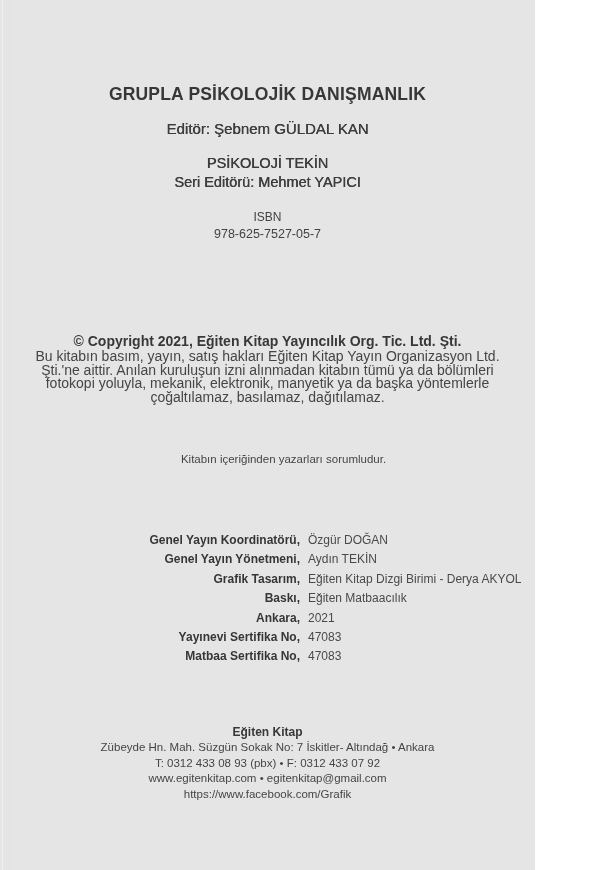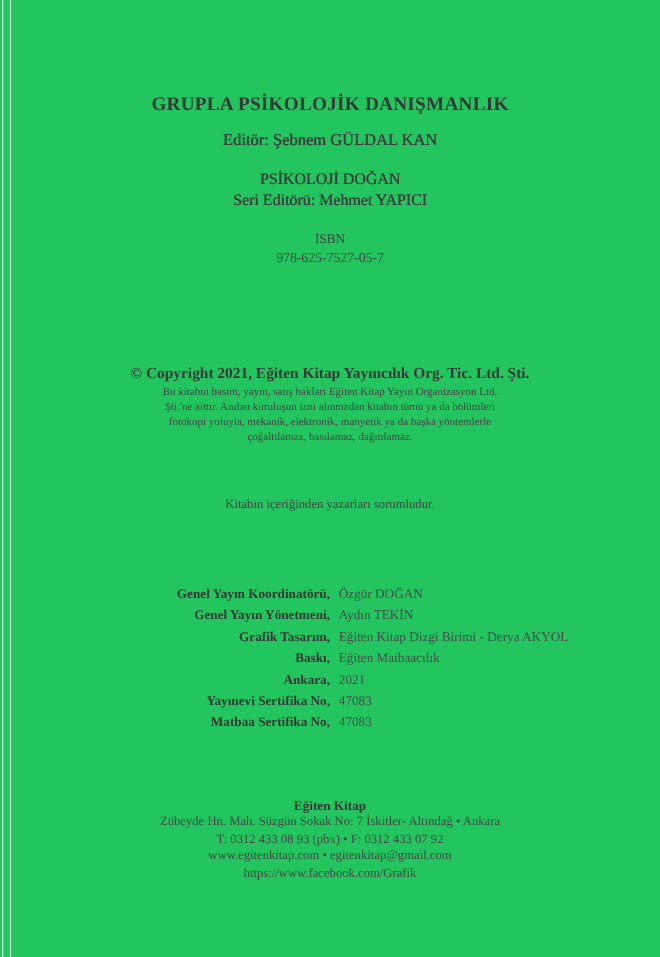--- a/index.html
+++ b/index.html
@@ -1,22 +1,22 @@
 <!DOCTYPE html>
 <html><head>
 <meta charset="utf-8">
 <style>
   html, body { margin: 0; padding: 0; background: #ffffff; }
   .page {
     position: relative;
-    width: 600px;
+    width: 535px;
     height: 870px;
-    background: #22c55e;
+    background: #e5e5e5;
     overflow: hidden;
-    font-family: Liberation Serif, serif;
+    font-family: Liberation Sans, sans-serif;
     color: #3c3c3c;
   }
   .block { position: absolute; left: 0; width: 100%; text-align: center; }
 
   
   .edge-line { position: absolute; top: 0; bottom: 0; width: 1px; }
   .edge-far-left { left: 2px; background: #f0f0f0; }
   .edge-left { left: 9px; background: #e2e2e2; }
 
   .semibold { text-shadow: 0.35px 0 0 currentColor; }
@@ -30,23 +30,23 @@
   }
   .book-editor { top: 120px; font-size: 15px; color: #3d3d3d; }
 
   .series-name   { top: 155px; font-size: 14.5px; color: #3d3d3d; }
   .series-editor { top: 174px; font-size: 14.5px; color: #3d3d3d; }
 
   .isbn-label  { top: 210px; font-size: 12px;   color: #424242; }
   .isbn-number { top: 227px; font-size: 12.5px; color: #424242; }
 
   .copyright-heading { top: 333px; font-size: 14px; font-weight: 700; color: #383838; }
-  .copyright-body    { top: 350px; font-size: 10px; line-height: 13.6px; color: #454545; }
+  .copyright-body    { top: 350px; font-size: 14px; line-height: 13.6px; color: #454545; }
 
-  .responsibility { top: 453px; font-size: 11.5px; color: #454545; }
+  .responsibility { top: 453px; font-size: 11.5px; color: #454545; margin-left: 16px; }
 
   .credits { top: 531px; font-size: 12px; }
   .credit-row { line-height: 19.4px; white-space: nowrap; text-align: left; }
   .credit-label {
     display: inline-block;
     width: 300px;
     text-align: right;
     font-weight: 700;
     color: #363636;
   }
@@ -59,21 +59,21 @@
 <body>
 
 <div class="page">
 
   <div class="edge-line edge-far-left"></div>
   <div class="edge-line edge-left"></div>
 
   <div class="block book-title">GRUPLA PSİKOLOJİK DANIŞMANLIK</div>
   <div class="block book-editor semibold">Editör: Şebnem GÜLDAL KAN</div>
 
-  <div class="block series-name semibold">PSİKOLOJİ DOĞAN</div>
+  <div class="block series-name semibold">PSİKOLOJİ TEKİN</div>
   <div class="block series-editor semibold">Seri Editörü: Mehmet YAPICI</div>
 
   <div class="block isbn-label">ISBN</div>
   <div class="block isbn-number">978-625-7527-05-7</div>
 
   <div class="block copyright-heading">© Copyright 2021, Eğiten Kitap Yayıncılık Org. Tic. Ltd. Şti.</div>
 
   <div class="block copyright-body">
     <div>Bu kitabın basım, yayın, satış hakları Eğiten Kitap Yayın Organizasyon Ltd.</div>
     <div>Şti.'ne aittir. Anılan kuruluşun izni alınmadan kitabın tümü ya da bölümleri</div>

